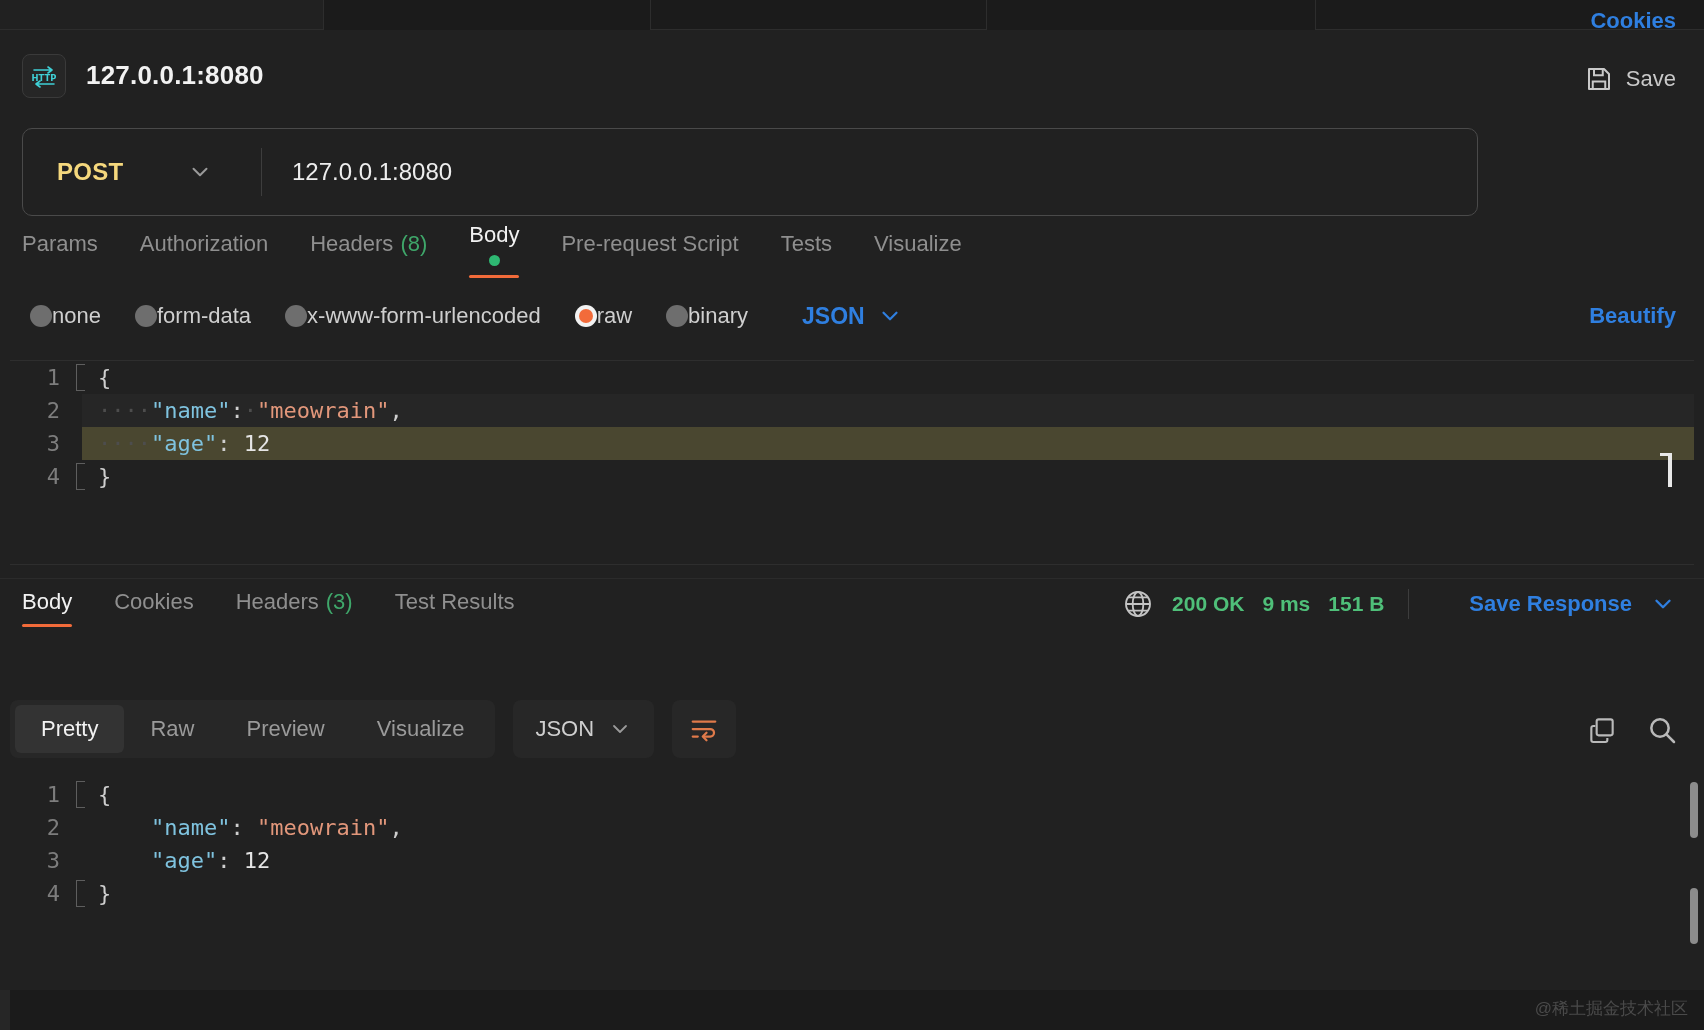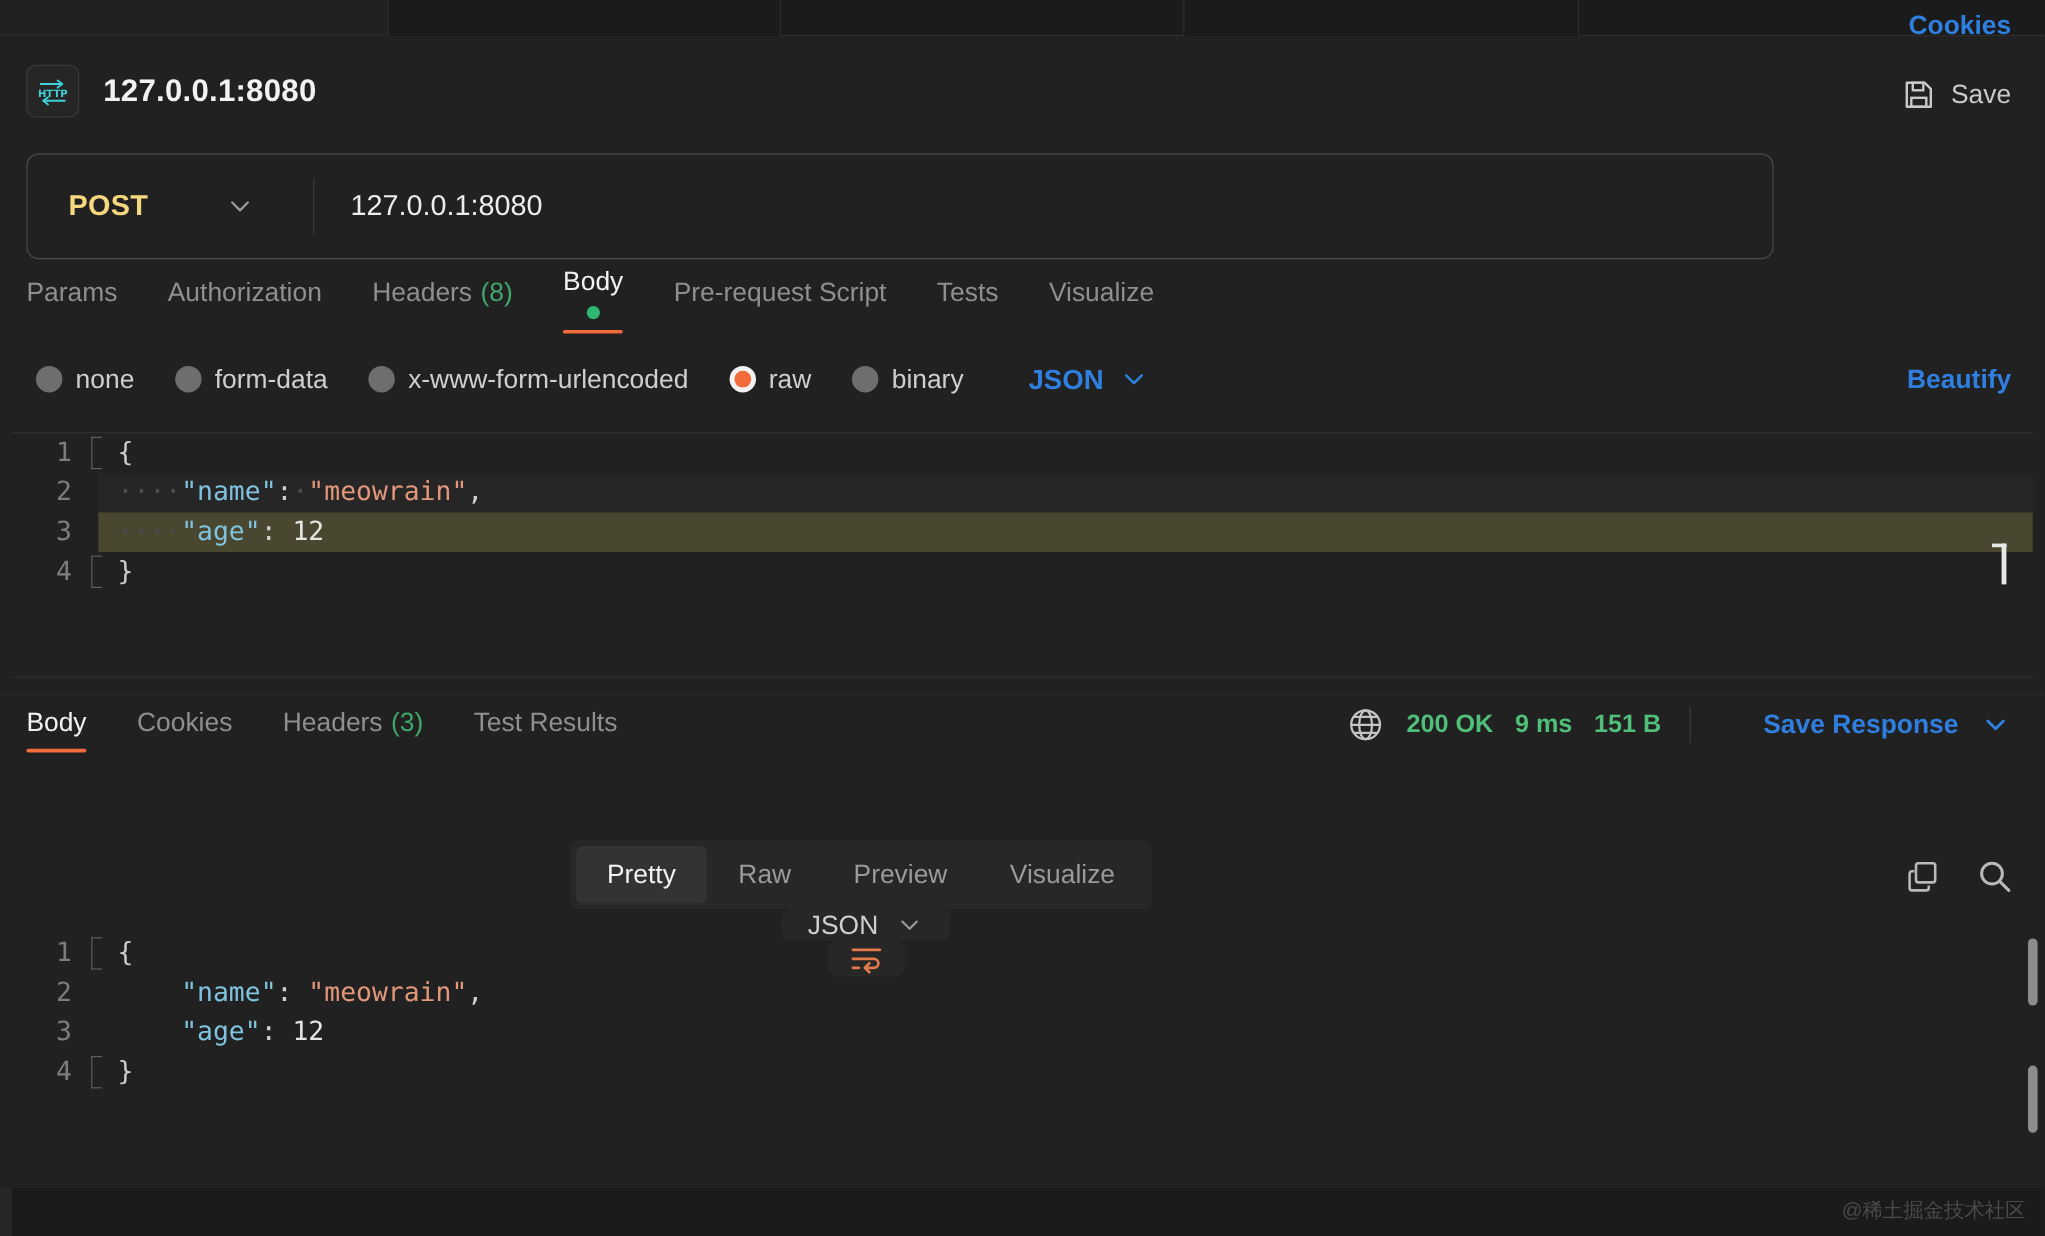--- a/index.html
+++ b/index.html
@@ -56,21 +56,21 @@
   .rtab { position: relative; padding: 0 0 12px 0; margin-right: 42px; font-size: 22px; color: #8f8f8f; cursor: pointer; white-space: nowrap; display: flex; align-items: center; gap: 7px; }
   .rtab:first-child { margin-left: 22px; }
   .rtab.active { color: #f2f2f2; flex-direction: column; }
   .rtab.active::after { content: ""; position: absolute; left: 0; right: 0; bottom: 0; height: 3px; background: #f26b3a; border-radius: 2px; }
   .cnt { color: #3fa76a; }
   .dotg { width: 11px; height: 11px; border-radius: 50%; background: #2eb872; display:inline-block; }
   .cookies-link { position: absolute; right: 28px; top: 8px; font-size: 22px; color: #2f7fe0; font-weight: 700; cursor: pointer; }
 
   
   .btyperow { position: absolute; top: 290px; left: 0; width: 1704px; height: 52px; display: flex; align-items: center; }
-  .radio { display: flex; align-items: center; gap: 11px; margin-right: 34px; cursor: pointer; font-size: 22px; color: #cfcfcf; white-space: nowrap; }
+  .radio { display: flex; align-items: center; margin-right: 34px; cursor: pointer; font-size: 22px; color: #cfcfcf; white-space: nowrap; }
   .radio:first-child { margin-left: 30px; }
   .rdot { width: 22px; height: 22px; border-radius: 50%; background: #6e6e6e; flex: none; position: relative; }
   .radio.sel .rdot { background: #f2f2f2; }
   .radio.sel .rdot::after { content:""; position:absolute; inset:4px; border-radius:50%; background:#f26b3a; }
   .jsonsel { display: flex; align-items: center; gap: 12px; margin-left: 20px; cursor: pointer; }
   .jsonsel .jt { font-size: 23px; color: #2f7fe0; font-weight: 700; }
   .beautify { position: absolute; right: 28px; font-size: 22px; color: #2f7fe0; font-weight: 700; cursor: pointer; }
 
   
   .editor { position: absolute; top: 360px; left: 10px; width: 1684px; height: 205px; border-top: 1px solid #2e2e2e; border-bottom: 1px solid #2e2e2e; background: #212121; overflow: hidden; }
@@ -94,21 +94,21 @@
   .caret2 { position: absolute; right: 22px; top: 92px; width: 12px; height: 3px; background: #e8e8e8; }
 
   
   .resptabs { position: absolute; top: 578px; left: 0; width: 1704px; height: 58px; display: flex; align-items: center; border-top: 1px solid #2b2b2b; }
   .respmeta { position: absolute; right: 28px; top: 588px; display: flex; align-items: center; gap: 18px; }
   .stat { font-size: 21px; color: #4fbf79; font-weight: 600; }
   .mdiv { width: 1px; height: 30px; background: #3d3d3d; margin: 0 6px; }
   .saveresp { font-size: 22px; color: #2f7fe0; font-weight: 700; cursor: pointer; margin-left: 36px; }
 
   
-  .fmtrow { position: absolute; top: 700px; left: 0; width: 1425px; height: 58px; display: flex; align-items: center; flex-direction: column; }
+  .fmtrow { position: absolute; top: 700px; left: 0; width: 1425px; height: 58px; display: flex; align-items: center; }
   .segctl { margin-left: 10px; height: 58px; background: #272727; border-radius: 8px; display: flex; align-items: center; padding: 5px; }
   .segbtn { height: 48px; padding: 0 26px; display: flex; align-items: center; font-size: 22px; color: #9a9a9a; border-radius: 6px; cursor: pointer; }
   .segbtn.on { background: #333333; color: #f2f2f2; }
   .fmtsel { margin-left: 18px; height: 58px; background: #272727; border-radius: 8px; display: flex; align-items: center; gap: 14px; padding: 0 22px; cursor: pointer; }
   .fmtsel .ft { font-size: 22px; color: #cfcfcf; }
   .wrapbtn { margin-left: 18px; width: 64px; height: 58px; background: #272727; border-radius: 8px; display: flex; align-items: center; justify-content: center; cursor: pointer; }
   .rtools { position: absolute; right: 26px; top: 714px; display: flex; align-items: center; gap: 28px; }
 
   
   .respbody { position: absolute; top: 778px; left: 10px; width: 1684px; height: 200px; overflow: hidden; }

